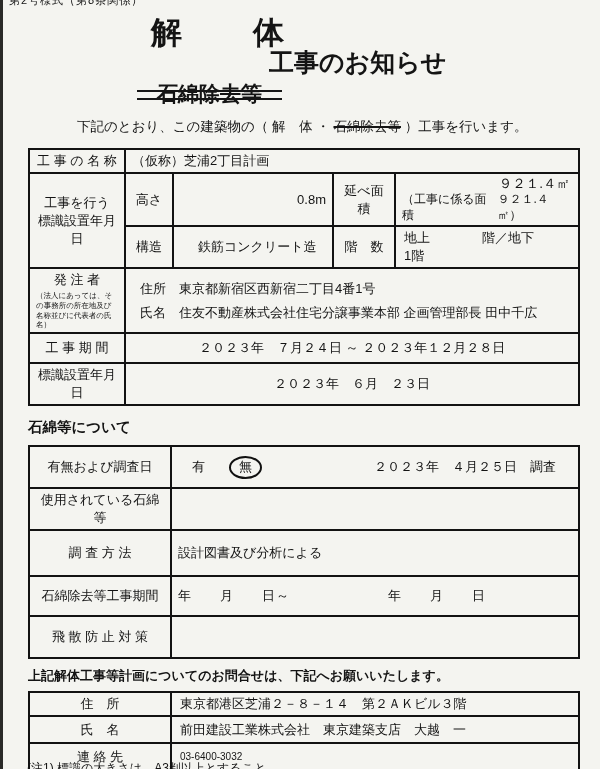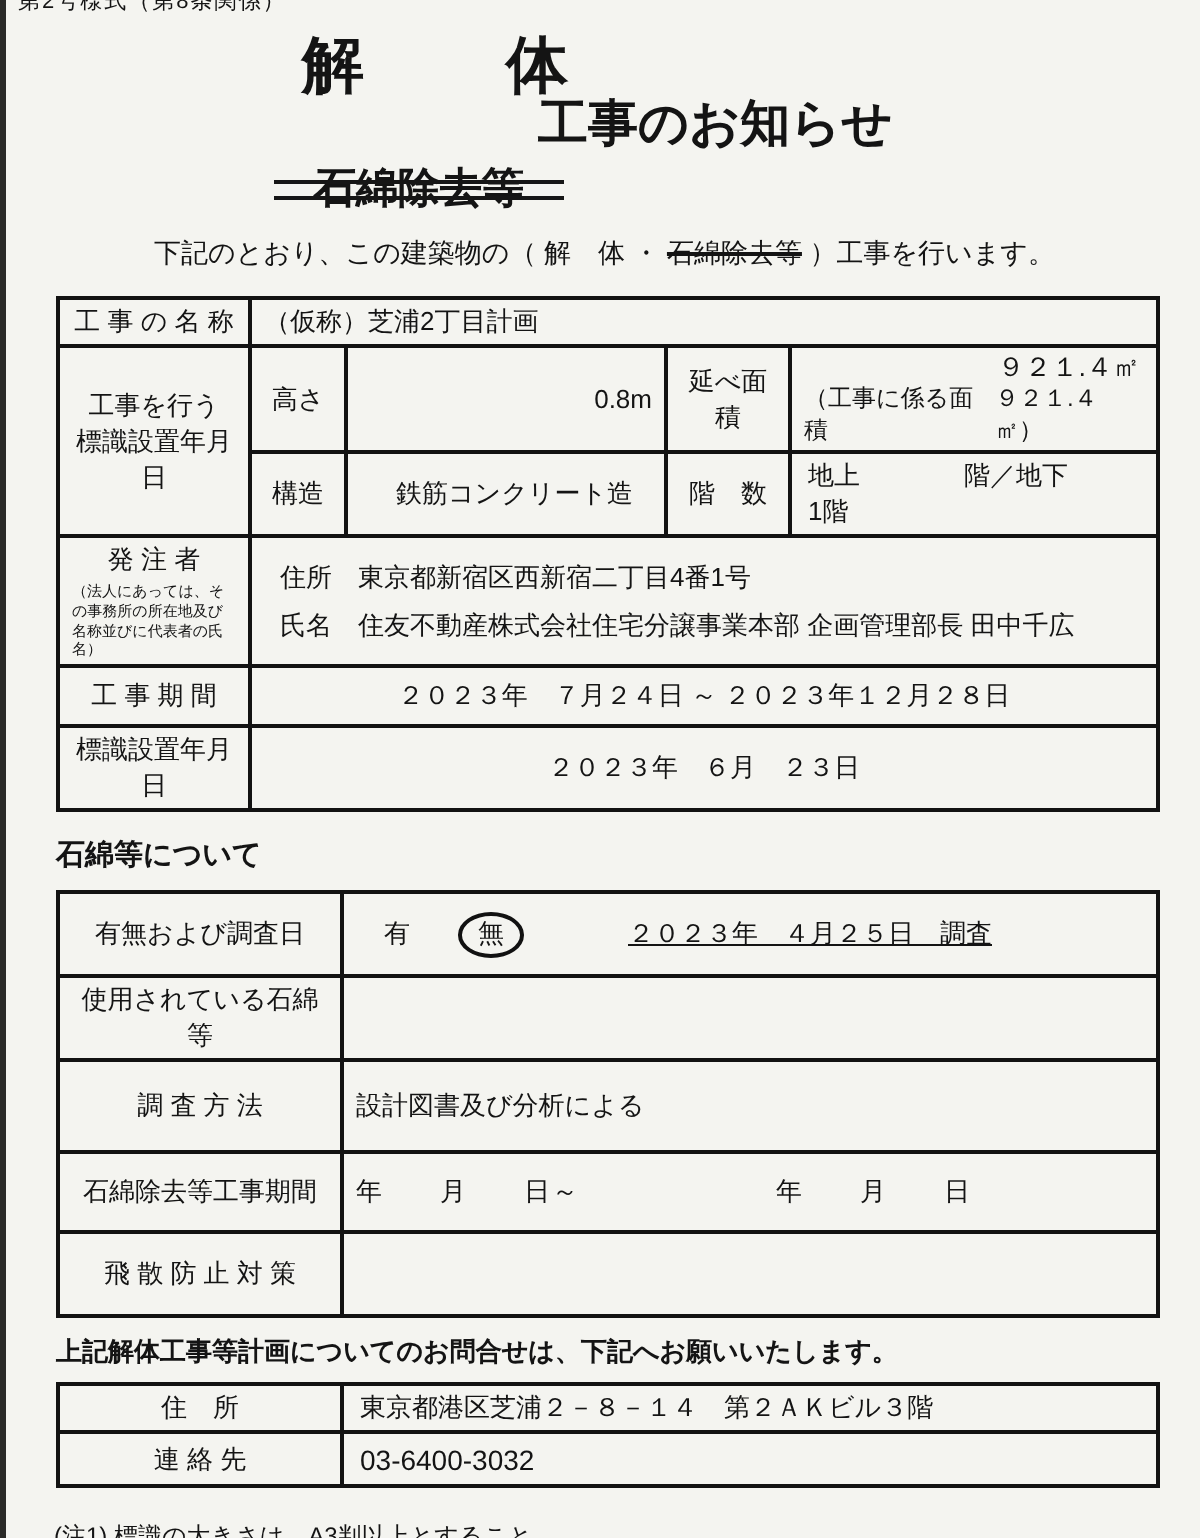--- a/index.html
+++ b/index.html
@@ -24,21 +24,21 @@
   .val-right{text-align:right;padding-right:8px;}
   .area-top{text-align:right;padding-right:2px;font-size:13.5px;line-height:1.2;}
   .area-bottom{display:flex;justify-content:space-between;font-size:12px;line-height:1.3;}
   .orderer-main{font-size:13px;}
   .orderer-note{font-size:7.5px;text-align:left;line-height:1.3;margin-top:2px;}
   .orderer-line{padding-left:8px;line-height:1.2;}
   .orderer-line + .orderer-line{margin-top:9px;}
   .section-title{margin:12px 0 0 25px;font-size:14.5px;font-weight:bold;}
   .presence-row{display:flex;align-items:center;padding-left:14px;}
   .circled{margin-left:24px;border:2px solid #111;border-radius:50%;padding:0 8px;line-height:1.45;}
-  .presence-date{margin-left:52px;text-decoration:underline;}
+  .presence-date{margin-left:112px;}
   .removal-period{padding-left:34px;letter-spacing:1px;}
   .contact-note{margin:8px 0 0 25px;font-size:13px;font-weight:bold;}
   table.contact{margin-top:6px;}
   .cut-note{position:absolute;bottom:-8px;left:24px;font-size:12px;white-space:nowrap;}
 </style>
 </head>
 <body>
 
 <div class="page">
 
@@ -153,21 +153,25 @@
     <colgroup>
         <col style="width:142px">
         <col style="width:408px">
       </colgroup>
     <tbody>
         <tr style="height:19px">
       <td class="lbl">住　所</td>
       <td class="val-left" style="padding-left:8px">東京都港区芝浦２－８－１４　第２ＡＫビル３階</td>
     </tr>
     <tr style="height:27px">
+      <td class="lbl">氏　名</td>
+      <td class="val-left" style="padding-left:8px">前田建設工業株式会社　東京建築支店　大越　一</td>
+    </tr>
+    <tr style="height:27px">
       <td class="lbl">連 絡 先</td>
-      <td class="val-left" style="padding-left:8px;font-size:14px">03-6400-3032</td>
+      <td class="val-left" style="padding-left:8px;font-size:10px">03-6400-3032</td>
     </tr>
   </tbody>
     </table>
 
   <div class="cut-note">(注1) 標識の大きさは、A3判以上とすること。</div>
 
 </div>
 
 </body></html>

